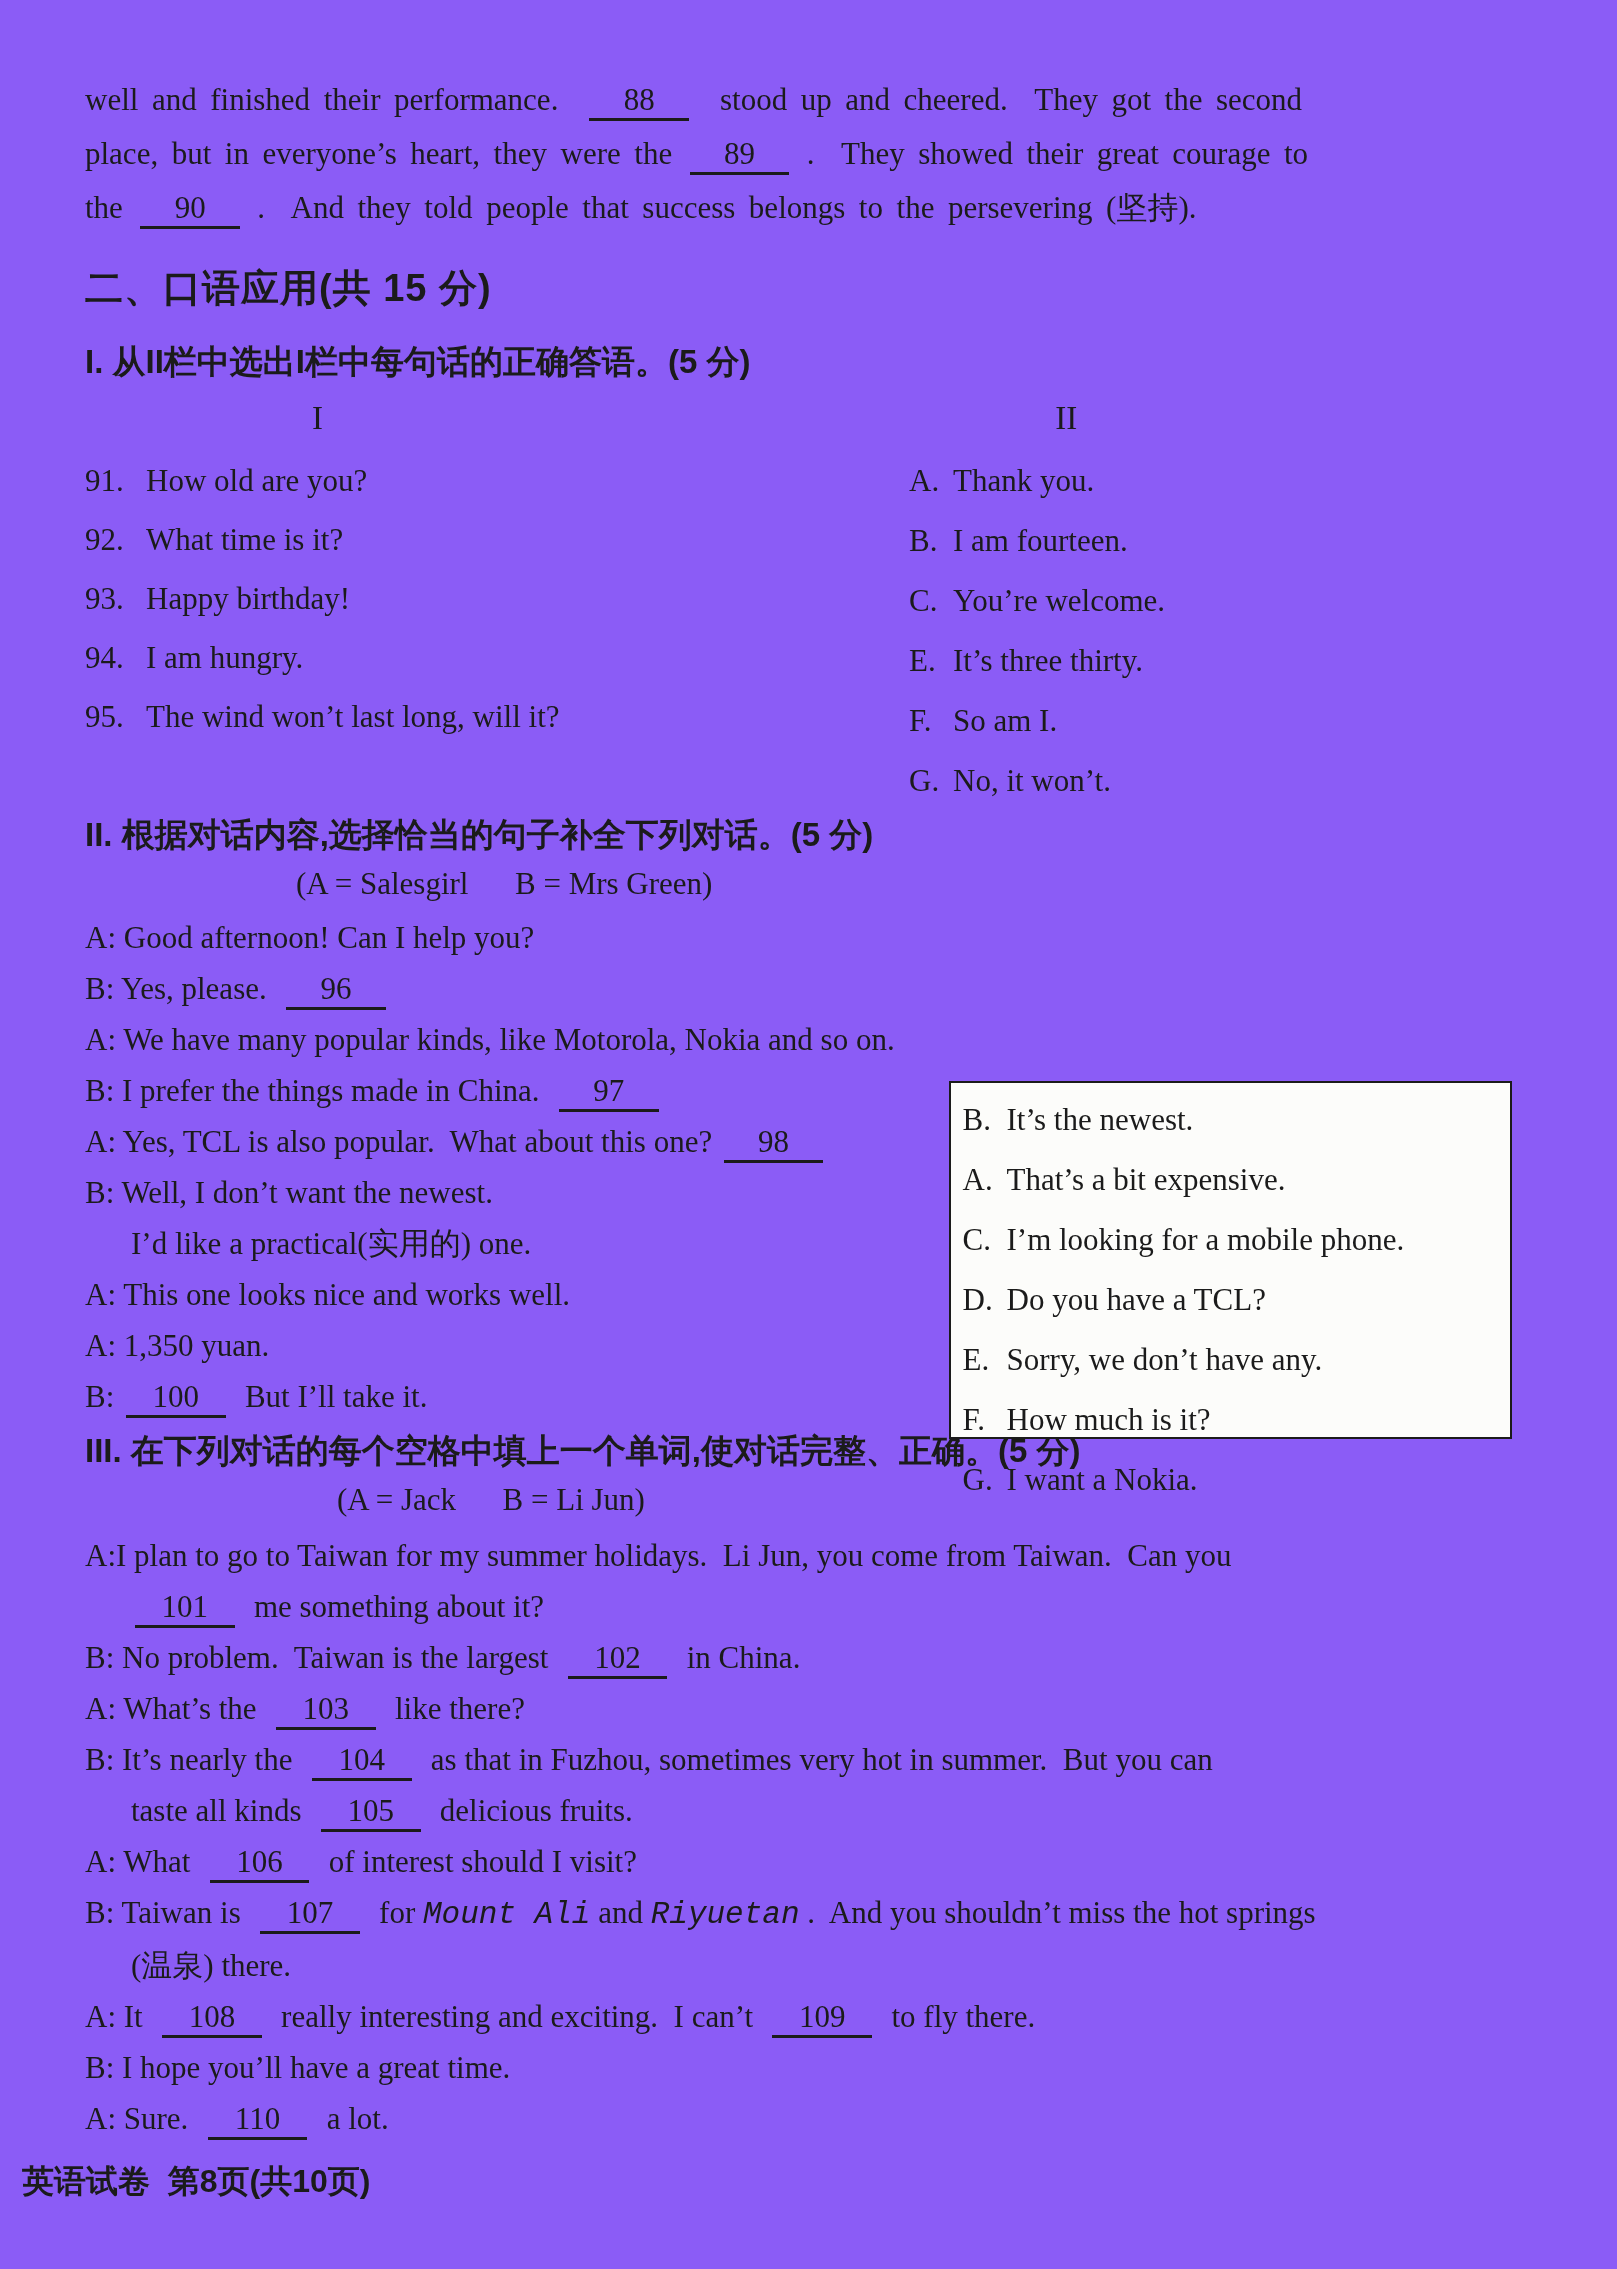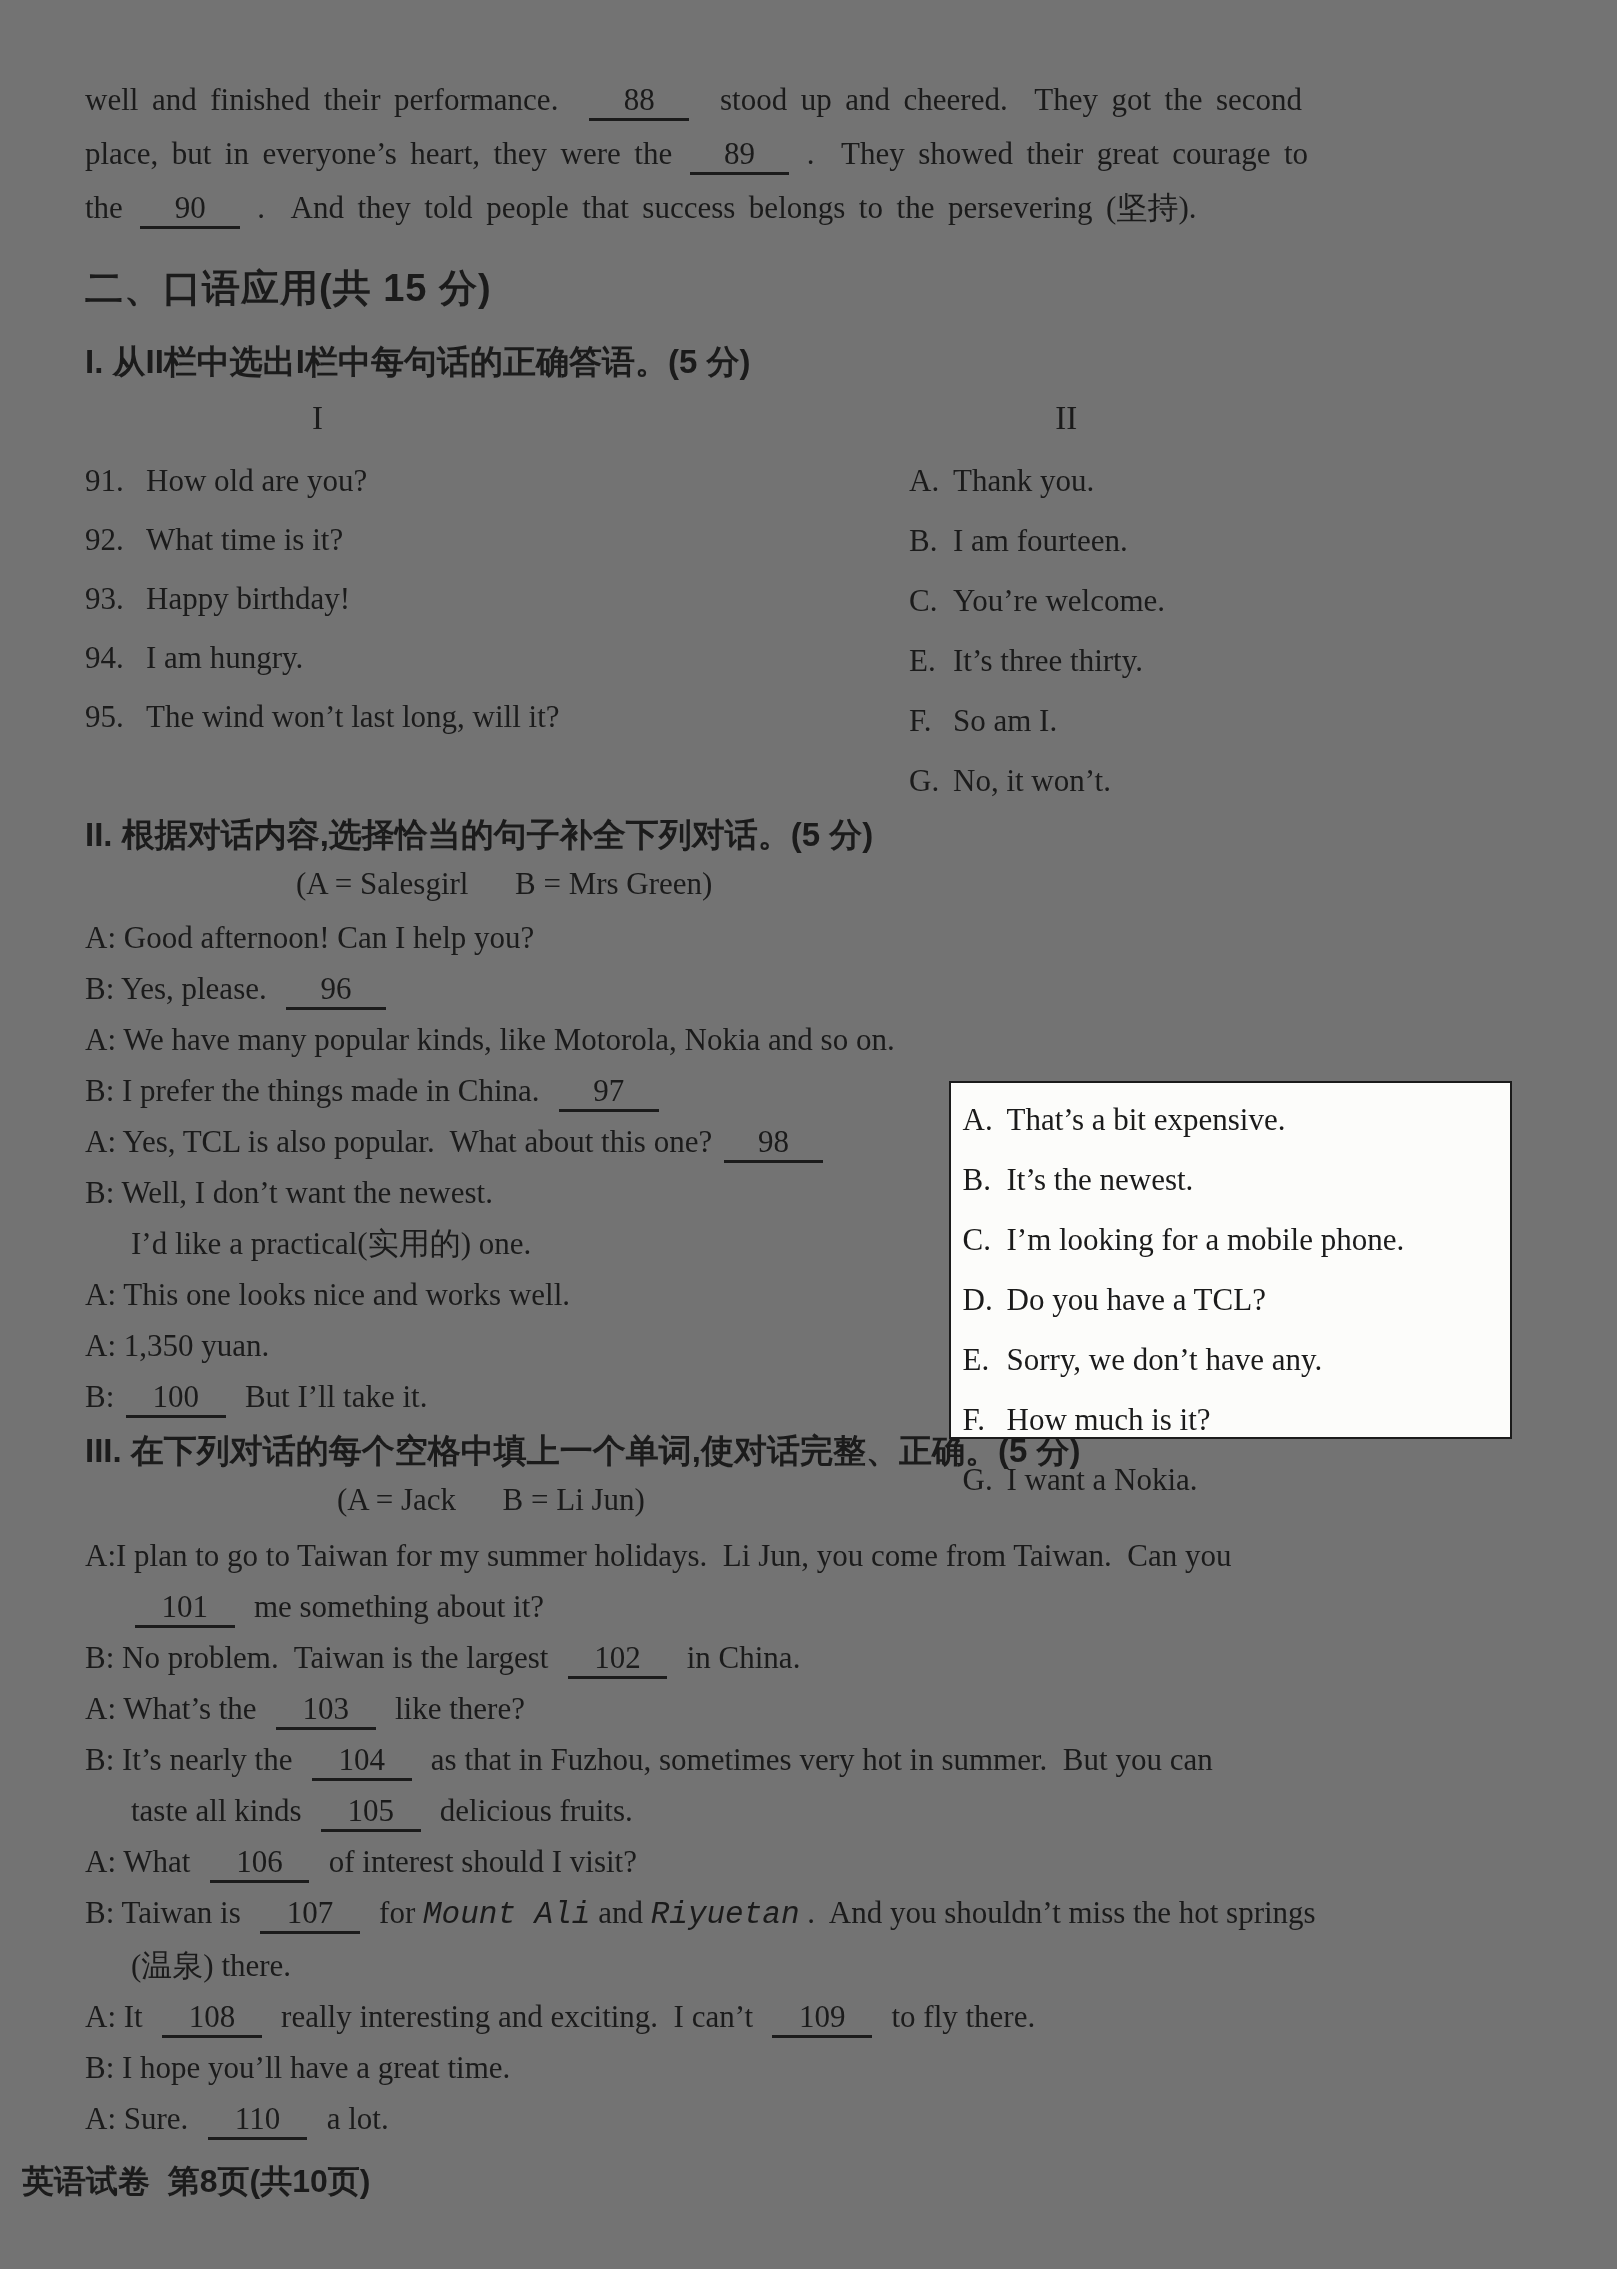--- a/index.html
+++ b/index.html
@@ -1,20 +1,20 @@
 <!DOCTYPE html>
 <html><head>
 <meta charset="utf-8">
 <style>
   html,body{margin:0;padding:0;background:#e8e8e6;}
   .page{
     position:relative;
     width:1618px;height:2269px;
     margin:0 auto;
-    background:#737373;
+    background:#8b5cf6;
     color:#1b1b1b;
     font-family:"Liberation Serif","DejaVu Serif",serif;
     font-size:31px;
     overflow:hidden;
   }
   .content{padding:73px 106px 0 85px;}
   .tline{white-space:pre;line-height:51px;}
   .tline.ind{padding-left:46px;}
   .cloze .tline{line-height:54px;word-spacing:5.8px;}
   .blank{
@@ -132,22 +132,22 @@
         <div class="tline ind"><span>(温泉) there.</span></div>
         <div class="tline"><span>A: It  </span><span class="blank">108</span><span>  really interesting and exciting.  I can’t  </span><span class="blank">109</span><span>  to fly there.</span></div>
         <div class="tline"><span>B: I hope you’ll have a great time.</span></div>
         <div class="tline"><span>A: Sure.  </span><span class="blank">110</span><span>  a lot.</span></div>
       </div>
 
     <div class="footer cn">英语试卷  第8页(共10页)</div>
   </div>
 
   <div class="optbox">
+      <div class="mline"><span class="mlabel">B.</span><span>It’s the newest.</span></div>
       <div class="mline"><span class="mlabel">A.</span><span>That’s a bit expensive.</span></div>
-      <div class="mline"><span class="mlabel">B.</span><span>It’s the newest.</span></div>
       <div class="mline"><span class="mlabel">C.</span><span>I’m looking for a mobile phone.</span></div>
       <div class="mline"><span class="mlabel">D.</span><span>Do you have a TCL?</span></div>
       <div class="mline"><span class="mlabel">E.</span><span>Sorry, we don’t have any.</span></div>
       <div class="mline"><span class="mlabel">F.</span><span>How much is it?</span></div>
       <div class="mline"><span class="mlabel">G.</span><span>I want a Nokia.</span></div>
     </div>
 </div>
 
 
 </body></html>

